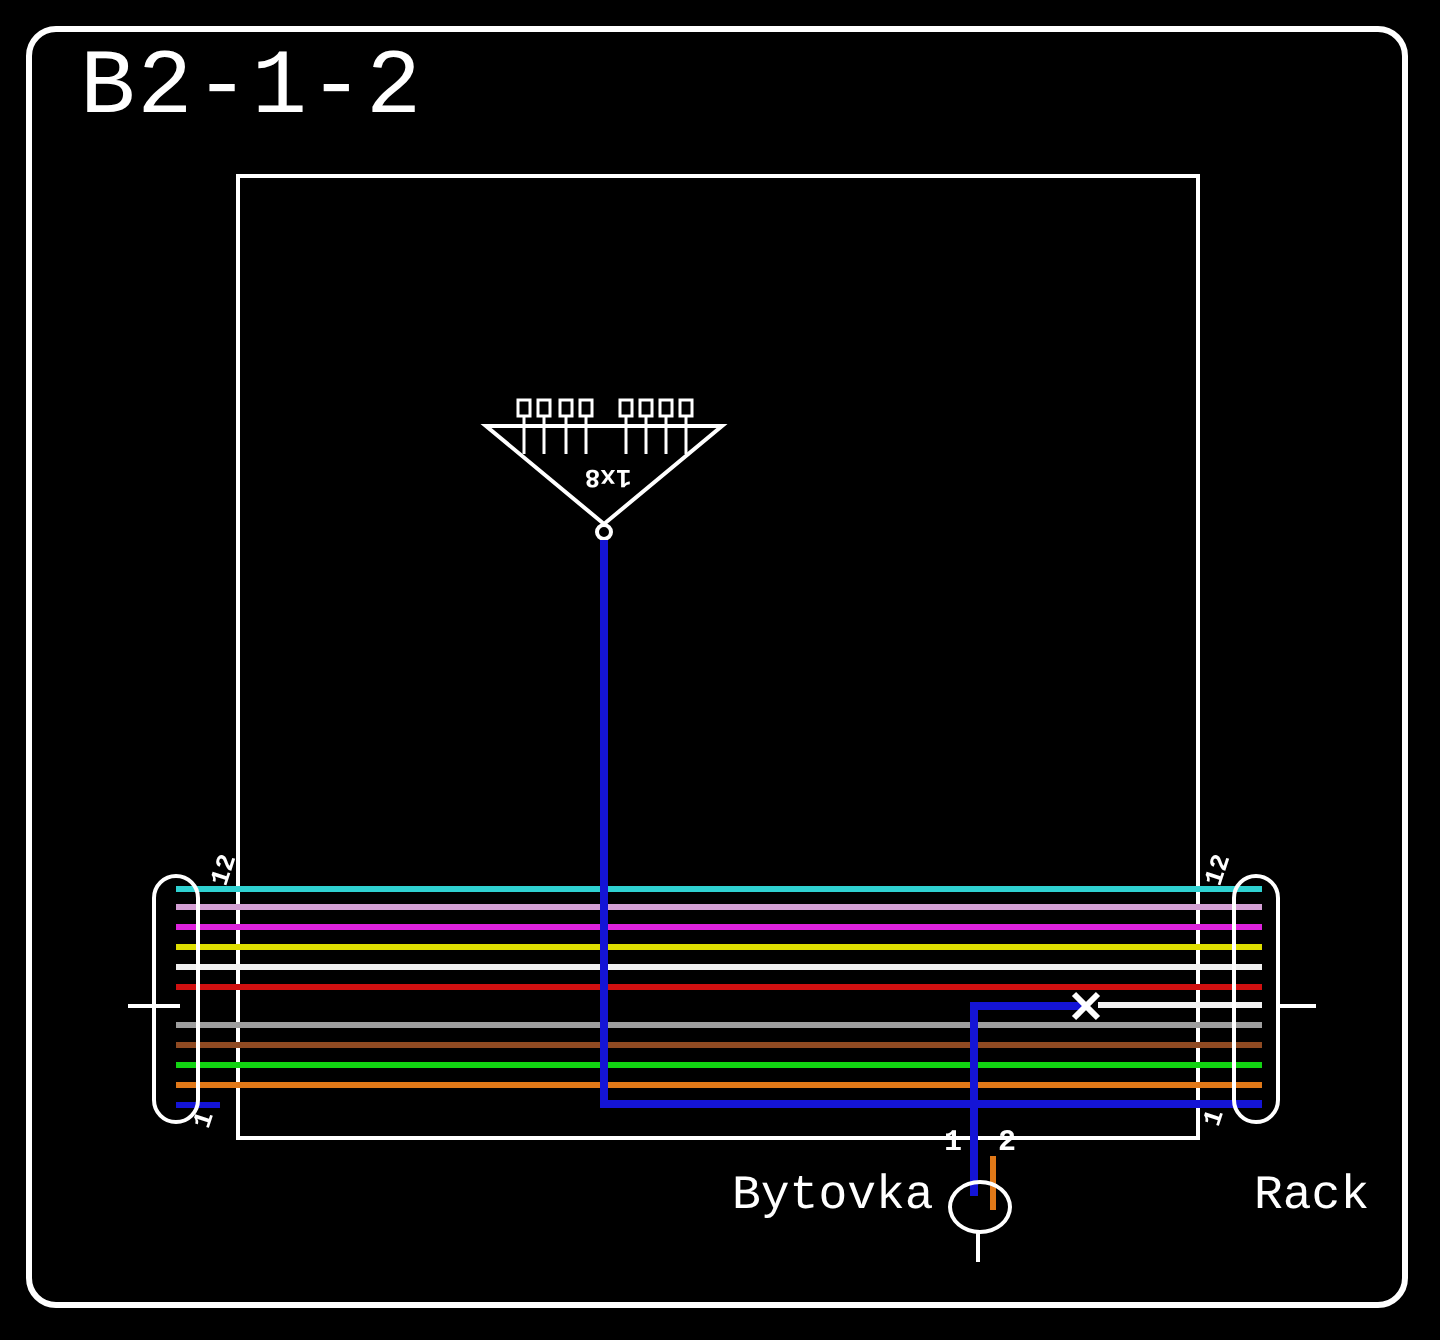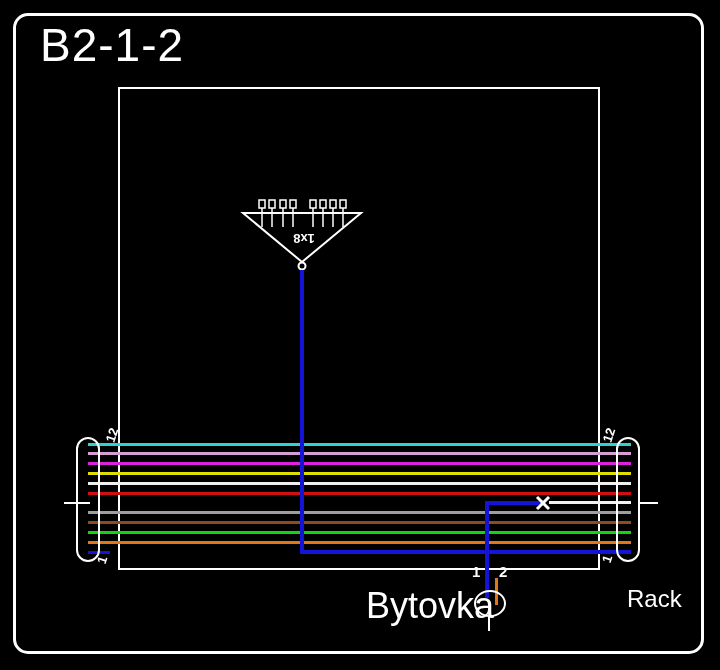--- a/index.html
+++ b/index.html
@@ -1,17 +1,17 @@
 <!DOCTYPE html>
 <html><head>
 <meta charset="utf-8">
 <style>
   html,body{margin:0;padding:0;background:#000;}
   #stage{position:relative;width:720px;height:670px;background:var(--background,#000);
-         font-family:Liberation Sans, sans-serif;overflow:hidden;}
+         font-family:Liberation Mono, monospace;overflow:hidden;}
   .abs{position:absolute;}
   #frame{left:13px;top:13px;width:691px;height:641px;border:3px solid var(--frame,#fff);
          border-radius:15px;box-sizing:border-box;}
   #title{left:40px;top:18px;color:#fff;font-size:46px;letter-spacing:1px;}
   #inner-box{left:118px;top:87px;width:482px;height:483px;border:2px solid var(--frame,#fff);
              box-sizing:border-box;}
   .wire{position:absolute;height:3px;}
   
   .route{position:absolute;background:var(--blue-route,#1414d6);}
   #route-splitter-v{left:300px;top:270px;width:4px;height:284px;}
@@ -29,21 +29,21 @@
              white-space:nowrap;}
   
   #splitter-label{left:282px;top:231px;width:44px;text-align:center;color:#fff;font-size:13px;
                   font-weight:bold;transform:rotate(180deg);}
   
   #bytovka-circle{left:474px;top:590px;width:32px;height:27px;border:2.5px solid #fff;
                   border-radius:50%;box-sizing:border-box;background:transparent;}
   #bytovka-stem{left:488px;top:616px;width:2px;height:15px;background:#fff;}
   #bytovka-pin2-wire{left:495px;top:578px;width:3px;height:27px;background:var(--orange-pin,#e07818);}
   .small-num{color:#fff;font-size:15px;font-weight:bold;}
-  #bytovka-label{left:366px;top:585px;color:#fff;font-size:36px;}
+  #bytovka-label{left:366px;top:585px;color:#fff;font-size:24px;}
   #rack-label{left:627px;top:585px;color:#fff;font-size:24px;}
 </style>
 </head>
 <body>
 
 <div id="stage" style="--background: #000000; --frame: #ffffff; --blue-route: #1414d6; --orange-pin: #e07818; --white-wire: #f2f2f2;">
 
   <div id="frame" class="abs"></div>
 
   <div id="title" class="abs">B2-1-2</div>

